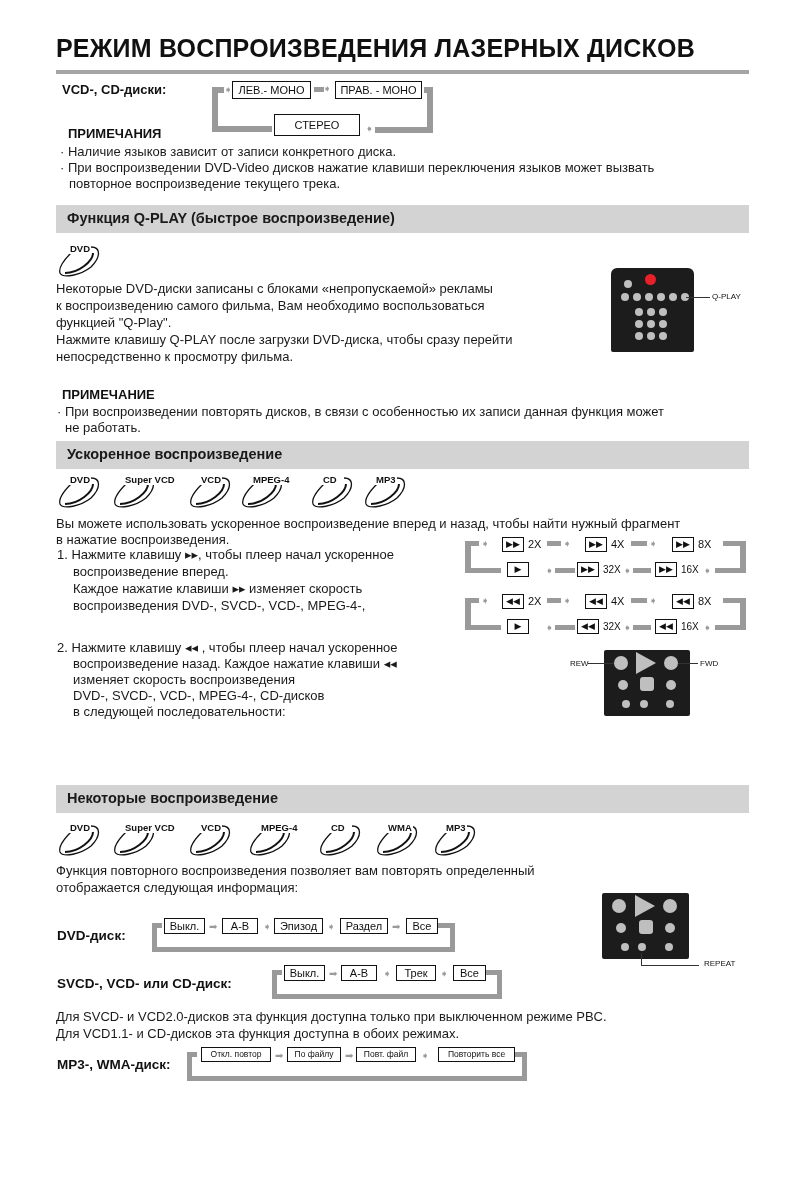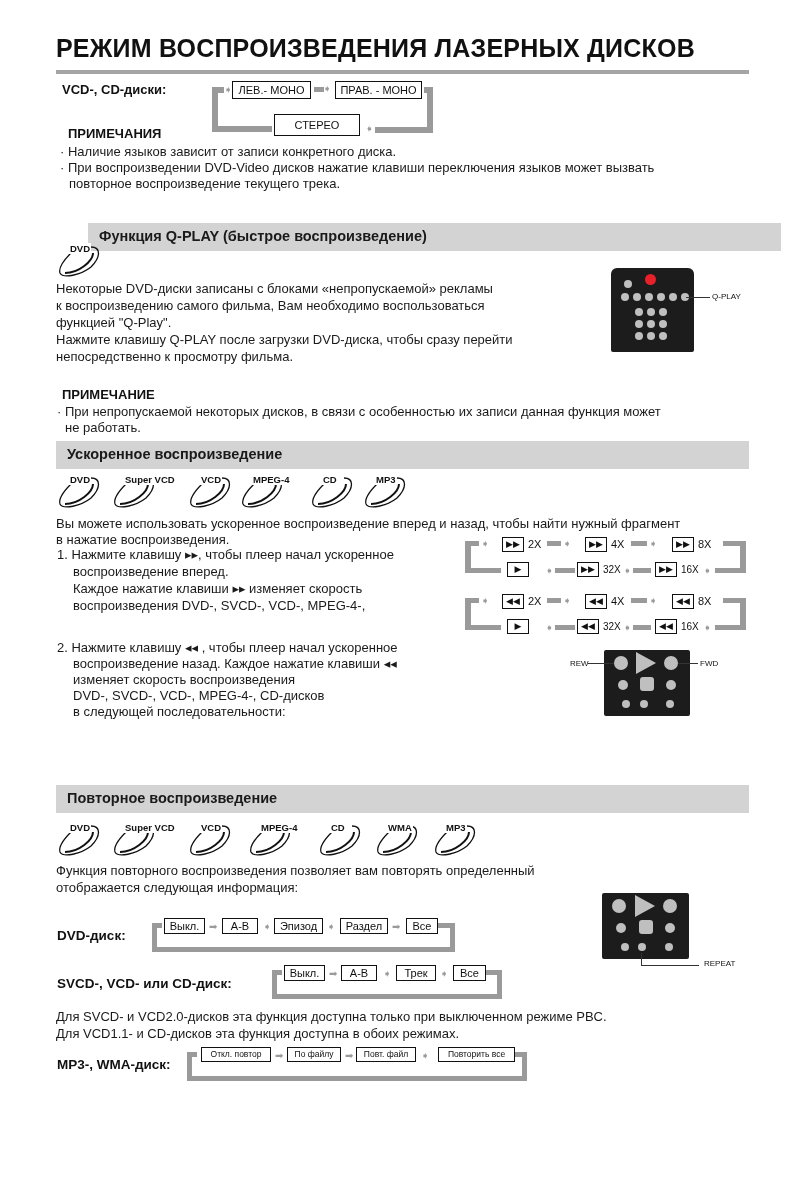--- a/index.html
+++ b/index.html
@@ -47,21 +47,21 @@
   <div class="gbar" style="left:163px;top:47px;width:58px;height:6px;"></div>
   <div class="arrow" style="left:153px;top:44px;transform:scaleX(-1);">➧</div>
   <div class="box" style="left:62px;top:34px;width:86px;height:22px;line-height:20px;">СТЕРЕО</div>
 </div>
 
 <div class="abs note-h" style="left:62px;top:126px;">ПРИМЕЧАНИЯ</div>
 <div class="abs body-t" style="left:60px;top:144px;"><span>·</span>&nbsp;<span>Наличие языков зависит от записи конкретного диска.</span></div>
 <div class="abs body-t" style="left:60px;top:160px;"><span>·</span>&nbsp;<span>При воспроизведении DVD-Video дисков нажатие клавиши переключения языков может вызвать</span></div>
 <div class="abs body-t" style="left:69px;top:176px;">повторное воспроизведение текущего трека.</div>
 
-<div class="abs sec-bar" style="top:223px;margin-left:32px;">
+<div class="abs sec-bar" style="top:205px;">
     <span>Функция Q-PLAY (быстрое воспроизведение)</span>
   </div>
 
 <div class="disc" style="left:57px;top:243px;">
   <svg width="48" height="36" viewBox="0 0 48 36">
       <path d="M34 4 C44 4 44 14 34 24 C24 32 6 36 3 30 C1 24 8 16 14 10" fill="none" stroke="#111" stroke-width="1.3"></path>
       <path d="M36 10 C36 18 22 30 8 30" fill="none" stroke="#111" stroke-width="2"></path>
     </svg>
   <span class="dl">DVD</span>
 </div>
@@ -90,21 +90,21 @@
   <div class="rbtn" style="left:36px;top:52px;width:8px;height:8px;"></div>
   <div class="rbtn" style="left:48px;top:52px;width:8px;height:8px;"></div>
   <div class="rbtn" style="left:24px;top:64px;width:8px;height:8px;"></div>
   <div class="rbtn" style="left:36px;top:64px;width:8px;height:8px;"></div>
   <div class="rbtn" style="left:48px;top:64px;width:8px;height:8px;"></div>
 </div>
 <div class="cline" style="left:686px;top:297px;width:24px;"></div>
 <div class="callout" style="left:712px;top:292px;">Q-PLAY</div>
 
 <div class="abs note-h" style="left:56px;top:387px;">ПРИМЕЧАНИЕ</div>
-<div class="abs body-t" style="left:57px;top:404px;"><span>·</span>&nbsp;<span>При непропускаемой некоторых дисков, в связи с особенностью их записи данная функция может</span></div>
+<div class="abs body-t" style="left:57px;top:404px;"><span>·</span>&nbsp;<span>При воспроизведении повторять дисков, в связи с особенностью их записи данная функция может</span></div>
 <div class="abs body-t" style="left:65px;top:420px;">не работать.</div>
 
 <div class="abs sec-bar" style="top:441px;">
     <span>Ускоренное воспроизведение</span>
   </div>
 
 <div id="fast-discs">
     <div class="disc" style="left: 57px; top: 474px;">
       <svg width="48" height="36" viewBox="0 0 48 36">
         <path d="M34 4 C44 4 44 14 34 24 C24 32 6 36 3 30 C1 24 8 16 14 10" fill="none" stroke="#111" stroke-width="1.3"></path>
@@ -238,21 +238,21 @@
   <div class="rbtn" style="left:18px;top:50px;width:8px;height:8px;"></div>
   <div class="rbtn" style="left:36px;top:50px;width:8px;height:8px;"></div>
   <div class="rbtn" style="left:62px;top:50px;width:8px;height:8px;"></div>
 </div>
 <div class="callout" style="left:570px;top:659px;">REW</div>
 <div class="cline" style="left:588px;top:663px;width:26px;"></div>
 <div class="cline" style="left:678px;top:663px;width:20px;"></div>
 <div class="callout" style="left:700px;top:659px;">FWD</div>
 
 <div class="abs sec-bar" style="top:785px;">
-    <span>Повторное воспроизведение</span>
+    <span>Некоторые воспроизведение</span>
   </div>
 
 <div id="repeat-discs">
     <div class="disc" style="left: 57px; top: 822px;">
       <svg width="48" height="36" viewBox="0 0 48 36">
         <path d="M34 4 C44 4 44 14 34 24 C24 32 6 36 3 30 C1 24 8 16 14 10" fill="none" stroke="#111" stroke-width="1.3"></path>
         <path d="M36 10 C36 18 22 30 8 30" fill="none" stroke="#111" stroke-width="2"></path>
       </svg>
       <span class="dl">DVD</span>
     </div>

